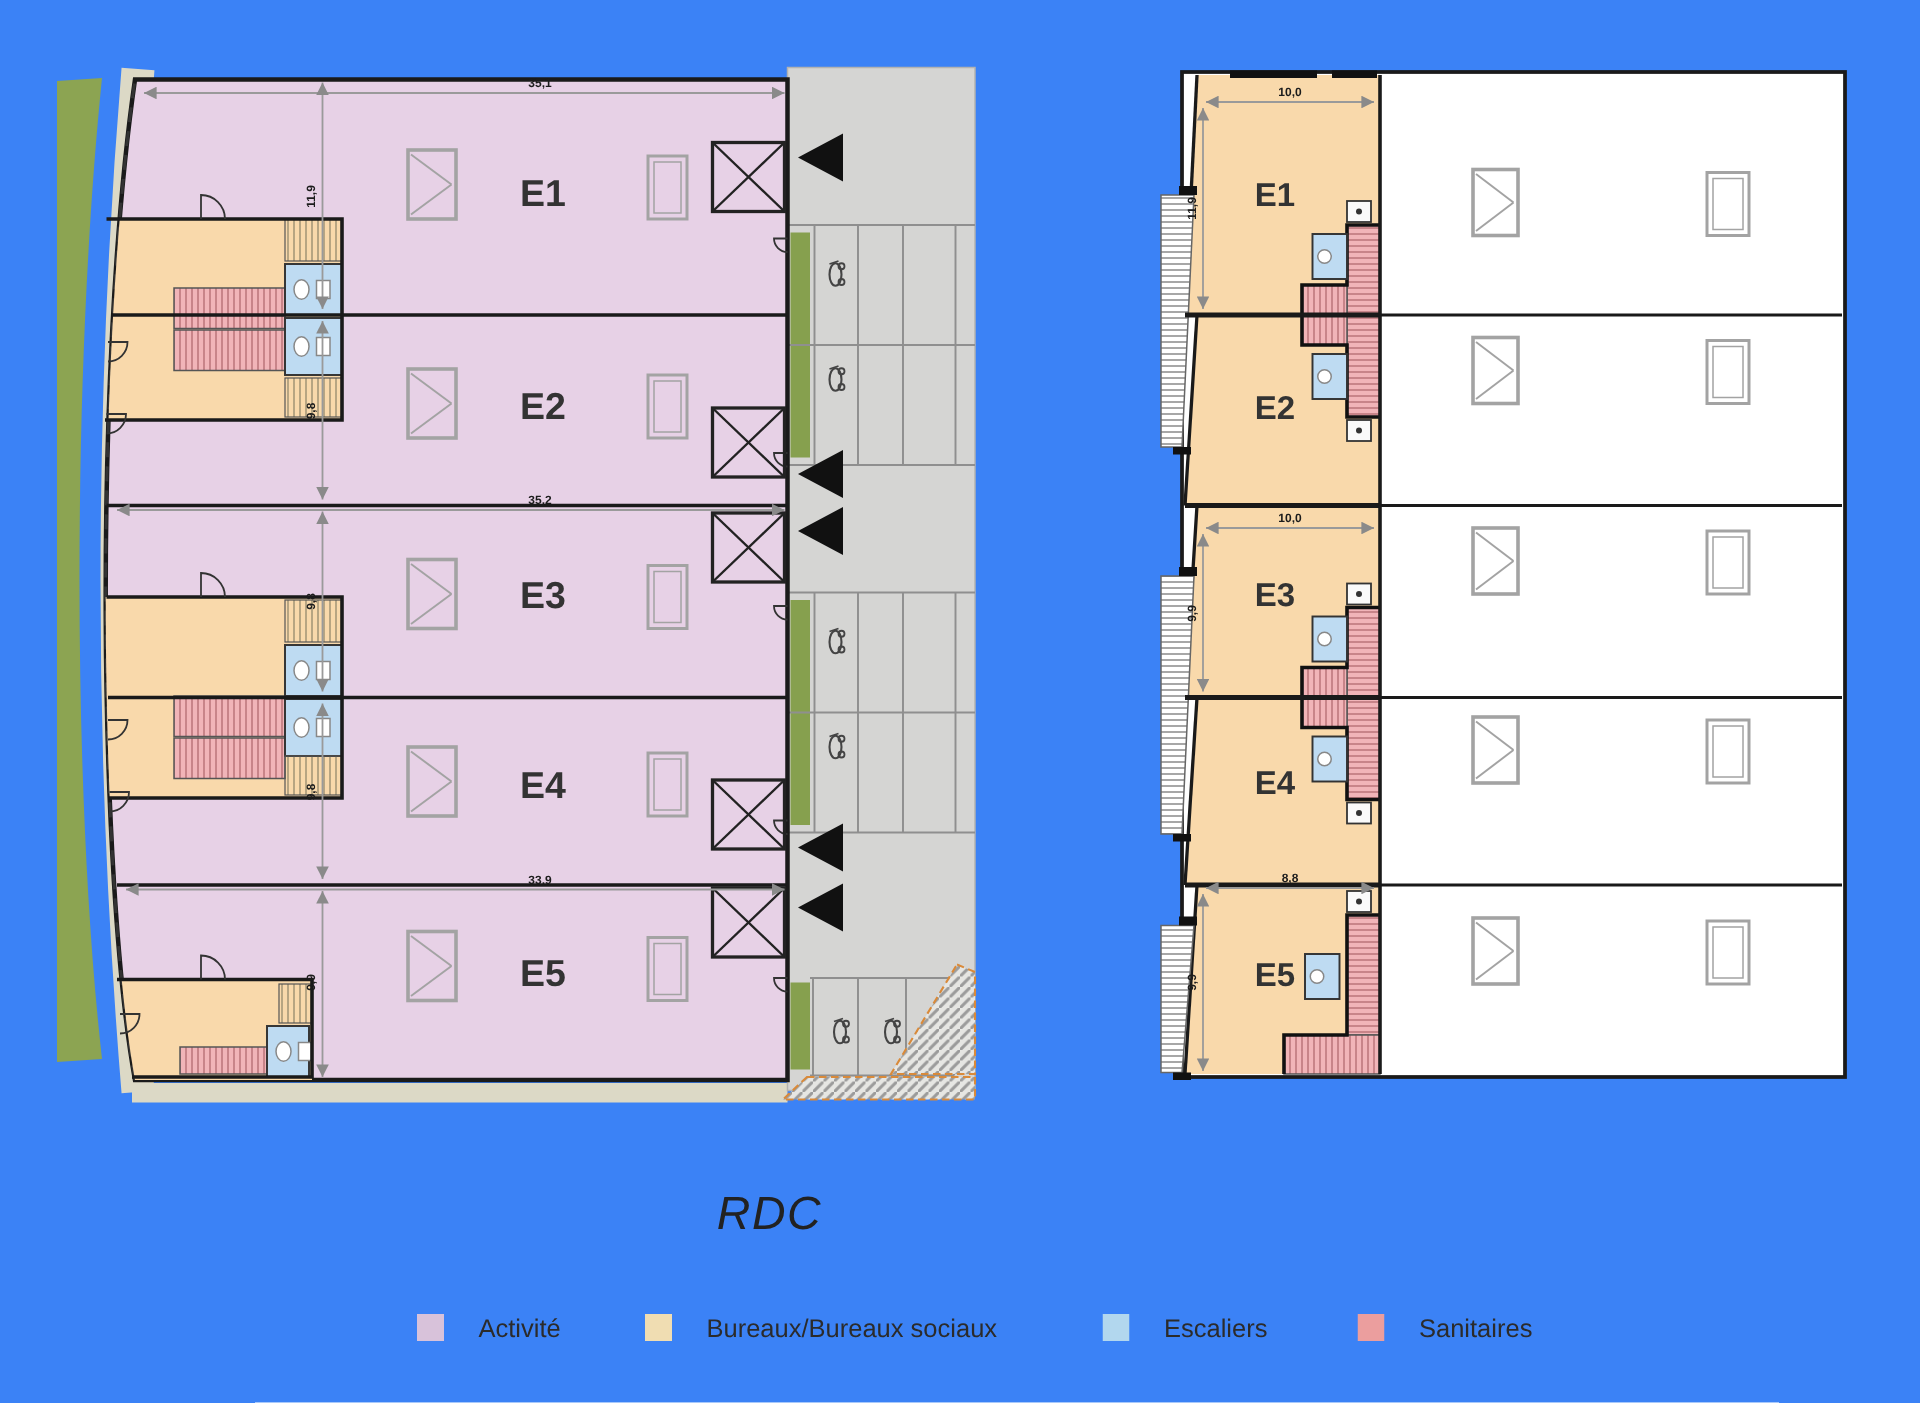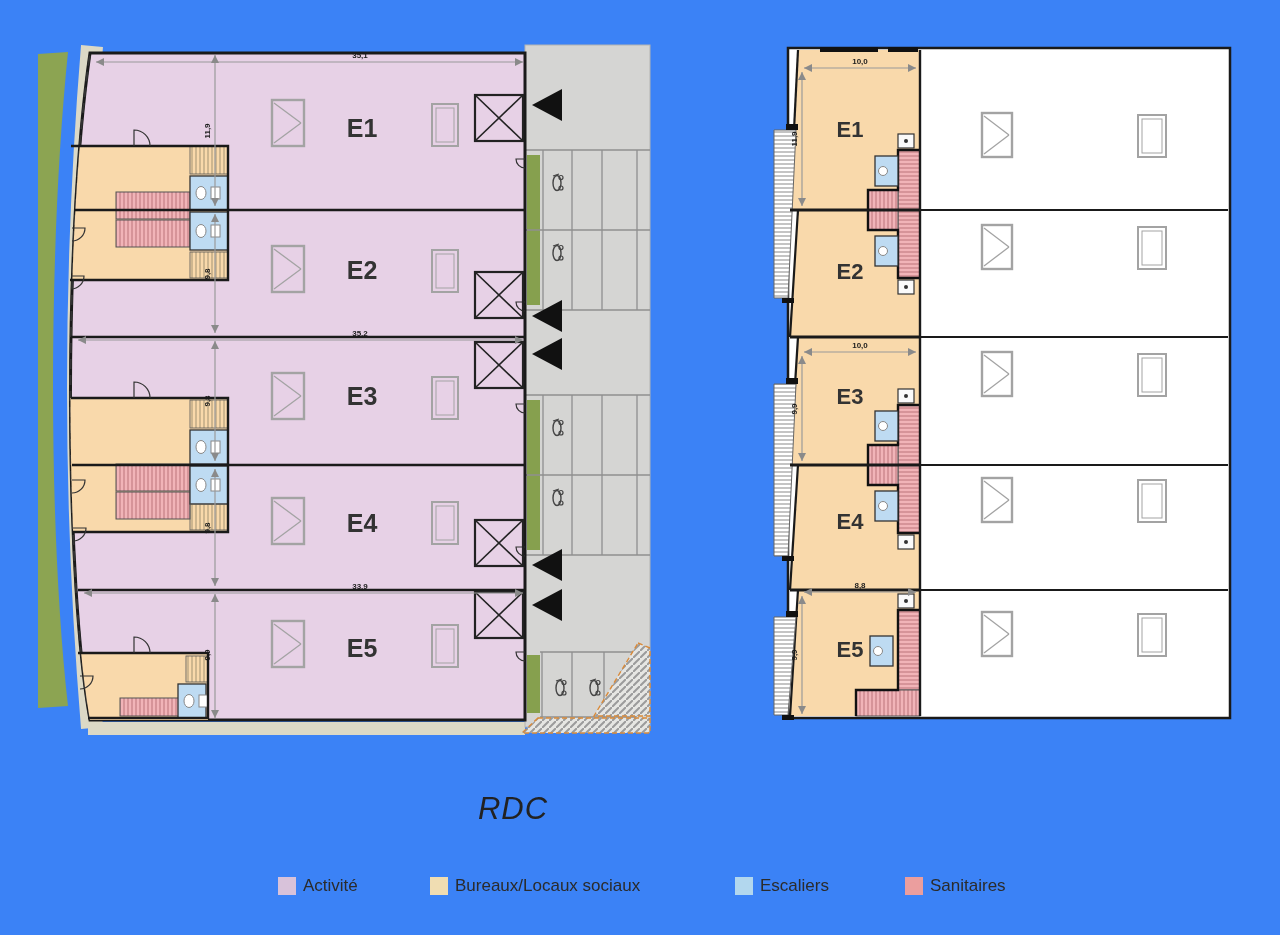--- a/index.html
+++ b/index.html
@@ -2,21 +2,21 @@
 <html style="--activite: #e7d1e6; --bureaux: #f9d9ab; --sanitaires: #bedbf2; --escaliers: #f1b4b8; --parking: #d5d5d3; --grass: #8ca452; --path: #dcd9c6; --wall: #1a1a1a;"><head>
 <meta charset="utf-8">
 <style>
   html,body{margin:0;padding:0;background:#fff;}
   .canvas{position:relative;width:1280px;height:935px;background:#3b82f6;overflow:hidden;
           font-family:"Liberation Sans", sans-serif;padding-left:40px;}
   svg{position:absolute;}
   .floor-label{position:absolute;width:160px;text-align:center;font-size:31px;
                letter-spacing:1px;color:#222;font-weight:400;font-style:italic;}
   .legend{position:absolute;left:0;top:876px;width:1280px;height:30px;}
-  .lg-item{position:absolute;display:flex;align-items:center;gap:7px;}
+  .lg-item{position:absolute;display:flex;gap:23px;}
   .lg-label{font-size:17px;color:#2b2b2b;}
   .lg-sw{position:static;}
   text.dim{font-size:8px;font-weight:700;fill:#1c1c1c;}
   text.elabel{font-size:25px;font-weight:700;fill:#333;}
   text.elabelr{font-size:22px;font-weight:700;fill:#333;}
 </style>
 </head>
 <body>
 
 <div class="canvas">
@@ -416,21 +416,21 @@
     <div class="lg-item" style="left:278px">
       <svg class="lg-sw" width="18" height="18">
           <rect width="18" height="18" fill="#d8c2da"></rect>
         </svg>
       <span class="lg-label">Activité</span>
     </div>
     <div class="lg-item" style="left:430px">
       <svg class="lg-sw" width="18" height="18">
           <rect width="18" height="18" fill="#f0ddb2"></rect>
         </svg>
-      <span class="lg-label">Bureaux/Locaux sociaux</span>
+      <span class="lg-label">Bureaux/Bureaux sociaux</span>
     </div>
     <div class="lg-item" style="left:735px">
       <svg class="lg-sw" width="18" height="18">
           <rect width="18" height="18" fill="#b2d7ee"></rect>
         </svg>
       <span class="lg-label">Escaliers</span>
     </div>
     <div class="lg-item" style="left:905px">
       <svg class="lg-sw" width="18" height="18">
           <rect width="18" height="18" fill="#eb9e9e"></rect>

